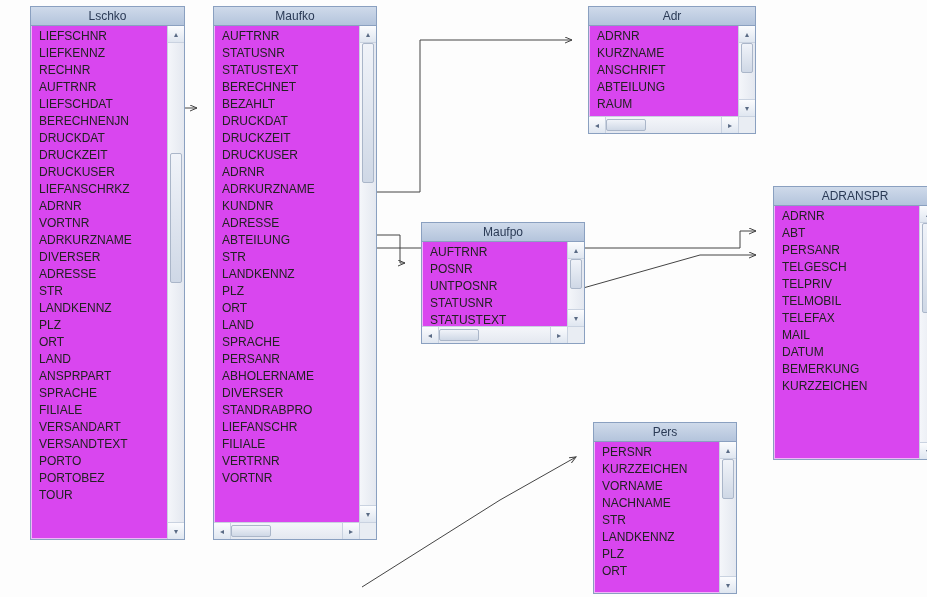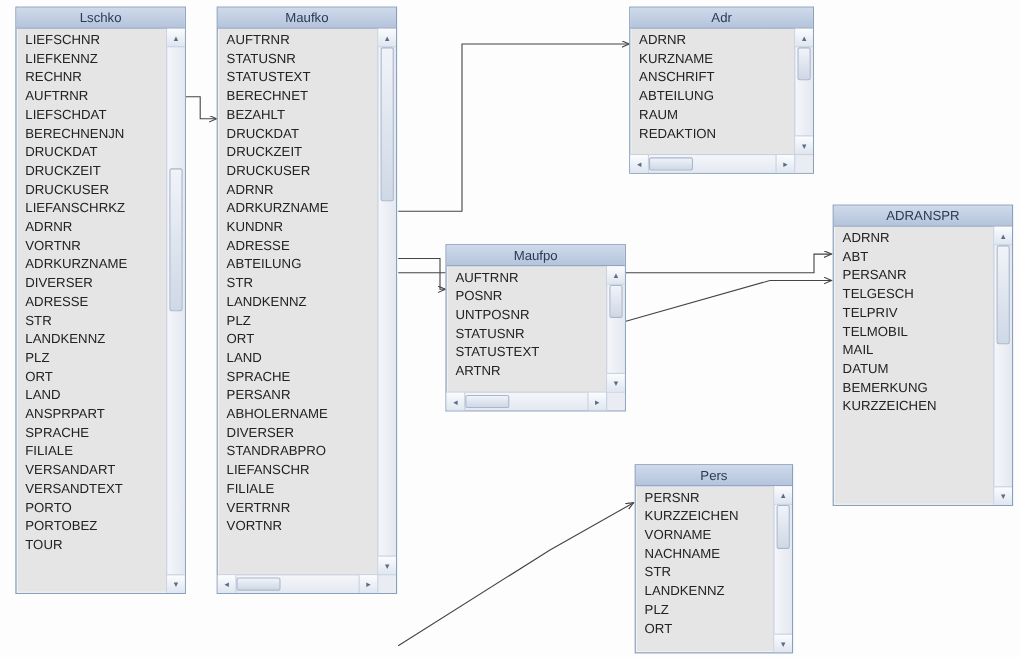--- a/index.html
+++ b/index.html
@@ -18,24 +18,25 @@
   svg.connections {
     position: absolute;
     top: 0; left: 0;
     width: 927px;
     height: 597px;
     pointer-events: none;
   }
   .tbl {
     position: absolute;
     border: 1px solid #8aa0c0;
-    background: #e5e5e5;
+    background: #d946ef;
     display: flex;
     flex-direction: column;
     box-shadow: 0 0 0 1px rgba(255,255,255,0.6) inset;
+    margin-left: 16px;
   }
   .tbl .hdr {
     background: linear-gradient(#cfdaea, #b4c4dc);
     border-bottom: 1px solid #8aa0c0;
     text-align: center;
     font-size: 12px;
     padding: 2px 4px;
     color: #2a3a55;
     user-select: none;
   }
@@ -231,21 +232,21 @@
       <div class="harrow">◂</div>
       <div class="htrack">
           <div class="hthumb" style="left:0; width:40px;"></div>
         </div>
       <div class="harrow right">▸</div>
     </div>
     <div class="corner"></div>
   </div>
 </div>
 
-<div class="tbl" style="left:572px; top:6px; width:168px; height:152px;">
+<div class="tbl" style="left:572px; top:6px; width:168px; height:128px;">
   <div class="hdr">Adr</div>
   <div class="body">
     <div class="fields">
         <div>ADRNR</div>
         <div>KURZNAME</div>
         <div>ANSCHRIFT</div>
         <div>ABTEILUNG</div>
         <div>RAUM</div>
         <div>REDAKTION</div>
       </div>
@@ -262,21 +263,21 @@
       <div class="harrow">◂</div>
       <div class="htrack">
           <div class="hthumb" style="left:0; width:40px;"></div>
         </div>
       <div class="harrow right">▸</div>
     </div>
     <div class="corner"></div>
   </div>
 </div>
 
-<div class="tbl" style="left:405px; top:222px; width:164px; height:152px;">
+<div class="tbl" style="left:405px; top:222px; width:164px; height:122px;">
   <div class="hdr">Maufpo</div>
   <div class="body">
     <div class="fields">
         <div>AUFTRNR</div>
         <div>POSNR</div>
         <div>UNTPOSNR</div>
         <div>STATUSNR</div>
         <div>STATUSTEXT</div>
         <div>ARTNR</div>
       </div>
@@ -326,20 +327,21 @@
 <div class="tbl" style="left:757px; top:186px; width:164px; height:274px;">
   <div class="hdr">ADRANSPR</div>
   <div class="body">
     <div class="fields">
         <div>ADRNR</div>
         <div>ABT</div>
         <div>PERSANR</div>
         <div>TELGESCH</div>
         <div>TELPRIV</div>
         <div>TELMOBIL</div>
+        <div>TELEFAX</div>
         <div>MAIL</div>
         <div>DATUM</div>
         <div>BEMERKUNG</div>
         <div>KURZZEICHEN</div>
       </div>
     <div class="vscroll">
       <div class="arrow">▴</div>
       <div class="track">
           <div class="thumb" style="top:0; height:90px;"></div>
         </div>

